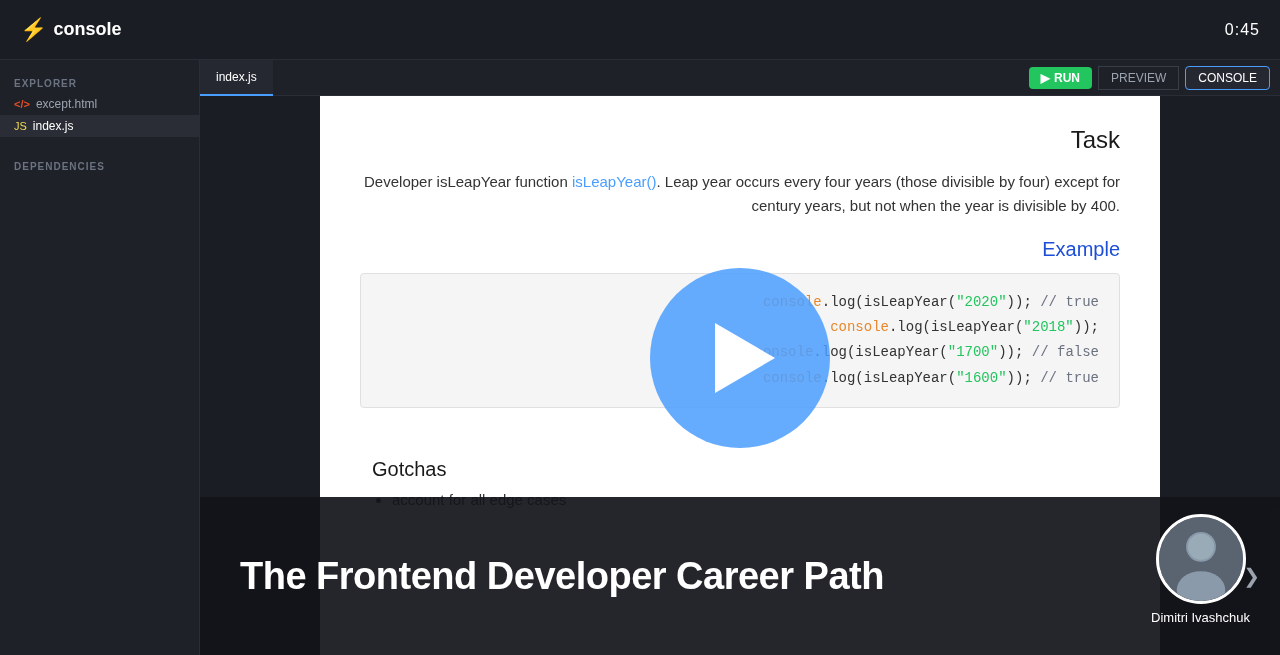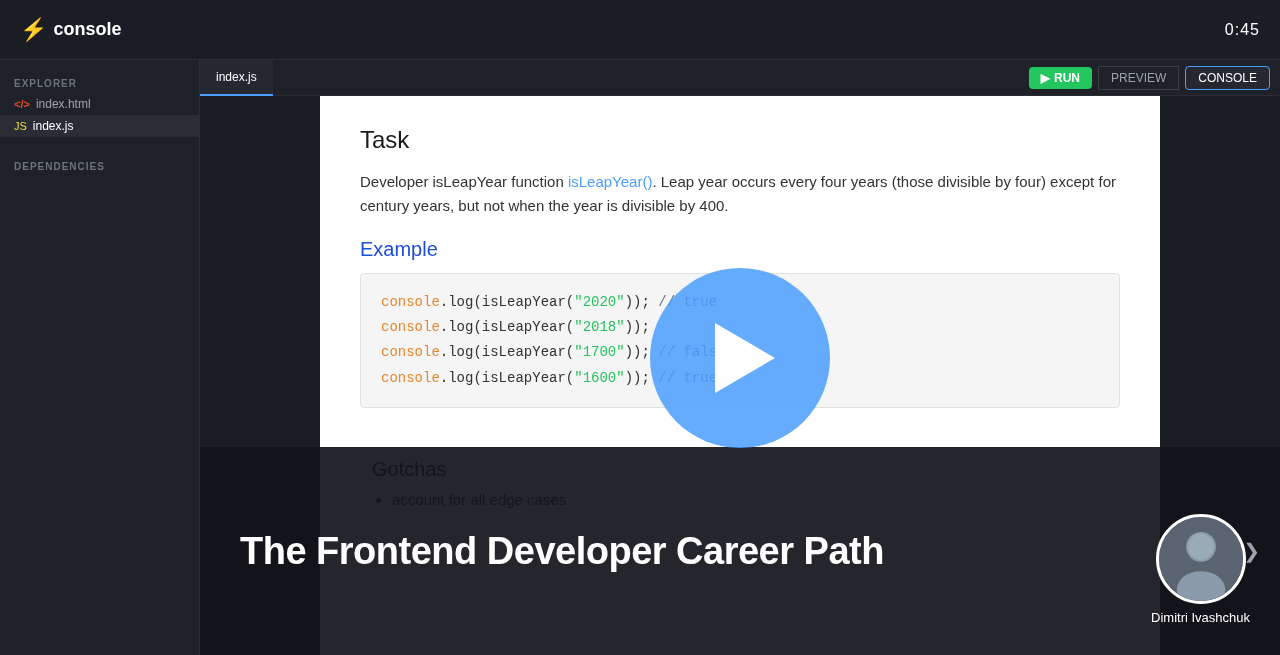--- a/index.html
+++ b/index.html
@@ -74,21 +74,21 @@
       position: absolute; top: 0; left: 120px; right: 120px; bottom: 0;
       background: #fff; color: #1a1a1a; overflow: hidden;
     }
 
     
     #dark-bg-left { position: absolute; top: 0; left: 0; width: 120px; bottom: 0; background: #1a1d23; }
     #dark-bg-right { position: absolute; top: 0; right: 0; width: 120px; bottom: 0; background: #1a1d23; }
 
     
     #bottom-overlay {
-      position: absolute; bottom: 0; left: 0; right: 0; height: 208px;
+      position: absolute; bottom: 0; left: 0; right: 0; height: 158px;
       background: rgba(18, 20, 26, 0.92);
       display: flex; align-items: center; padding: 0 40px; text-align: right;
     }
     #course-title {
       font-size: 38px; font-weight: 700; color: #fff; letter-spacing: -0.5px;
     }
 
     
     #play-overlay {
       position: absolute; top: 50%; left: 50%; transform: translate(-50%, -60%);
@@ -112,21 +112,21 @@
     }
     #avatar {
       width: 90px; height: 90px; border-radius: 50%;
       background: #6b7280; border: 3px solid #fff; overflow: hidden;
       display: flex; align-items: center; justify-content: center;
     }
     
     #instructor-name { color: #fff; font-size: 13px; font-weight: 500; text-align: center; }
 
     
-    #doc-content { padding: 30px 40px; font-family: Georgia, serif; }
+    #doc-content { padding: 30px 40px; font-family: Georgia, serif; text-align: right; }
     #doc-content h2 { font-size: 24px; margin-bottom: 16px; color: #1a1a1a; font-weight: normal; font-family: sans-serif; }
     #doc-content p { font-size: 15px; line-height: 1.6; color: #333; margin-bottom: 20px; font-family: sans-serif; }
     .code-keyword { color: #e8872b; }
     .code-string { color: #22c55e; }
     .code-comment { color: #6b7280; }
 
     
     .highlight-blue { color: #4a9eff; }
 
     #doc-content h3 { font-size: 20px; margin-bottom: 12px; color: #1d4ed8; font-weight: normal; font-family: sans-serif; }
@@ -158,21 +158,21 @@
   </div>
   <div id="header-right">0:45</div>
 </div>
 
 <div id="main-layout">
 
   <div id="sidebar">
     <div class="sidebar-section-title">EXPLORER</div>
     <div class="sidebar-item">
       <span class="file-icon-html">&lt;/&gt;</span>
-      <span>index.html</span>
+      <span>except.html</span>
     </div>
     <div class="sidebar-item active">
       <span class="file-icon-js">JS</span>
       <span>index.js</span>
     </div>
     <div class="sidebar-section-title" style="margin-top:16px;">DEPENDENCIES</div>
   </div>
 
   <div id="editor-area">
 

